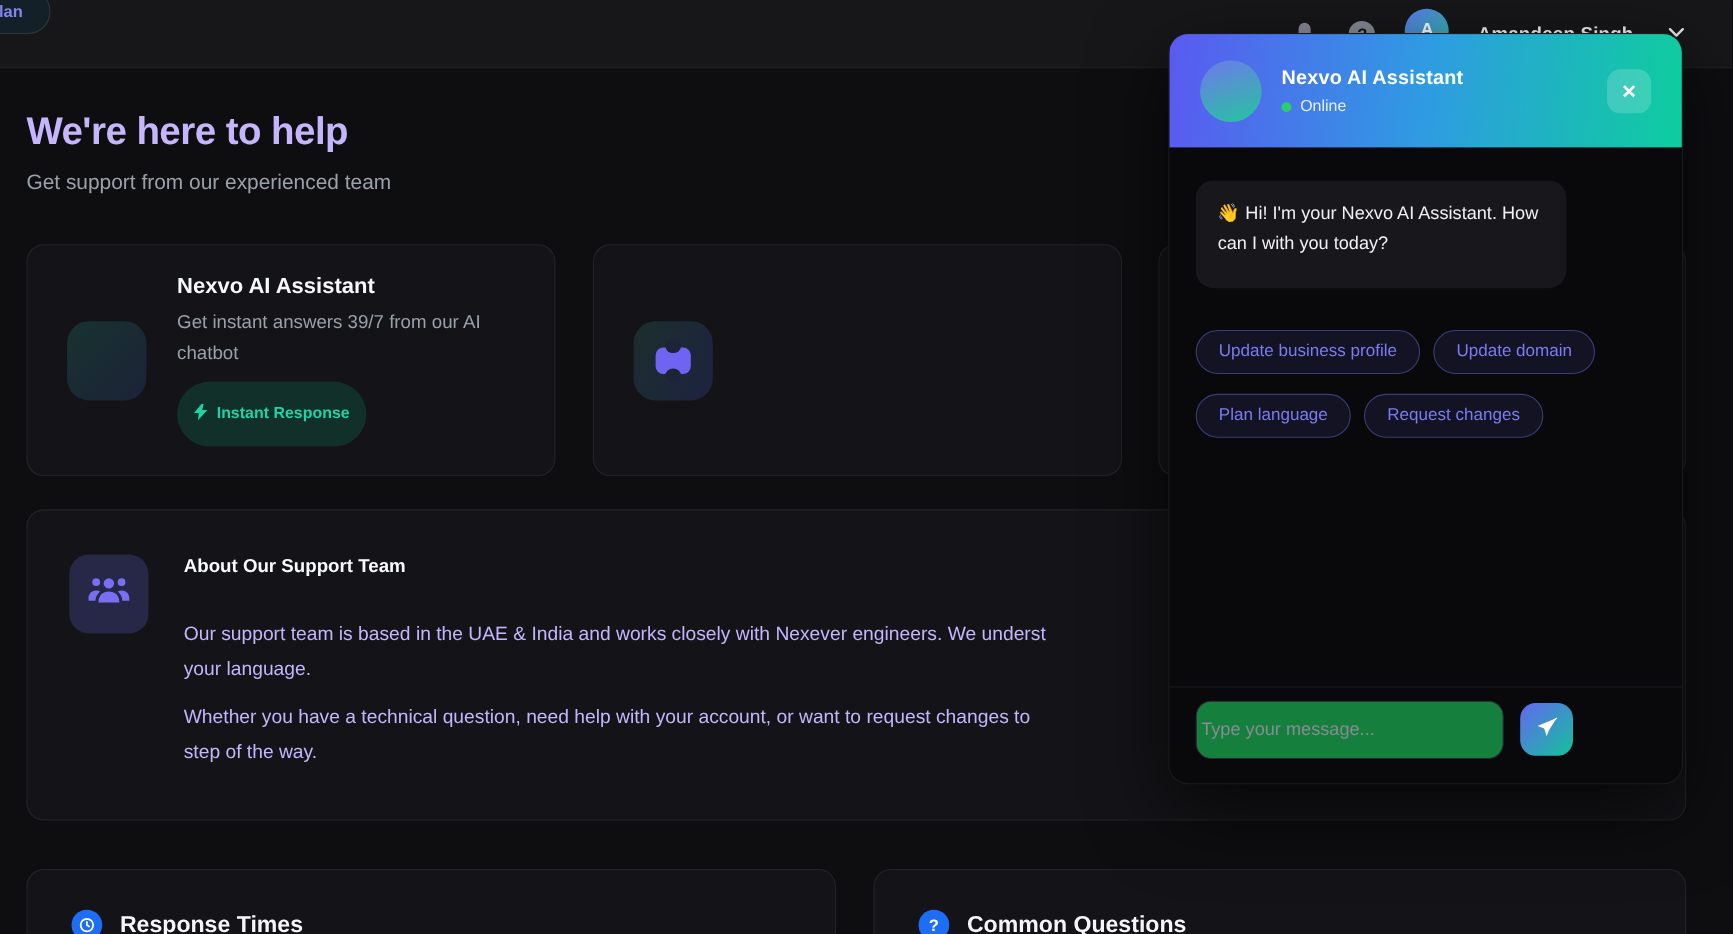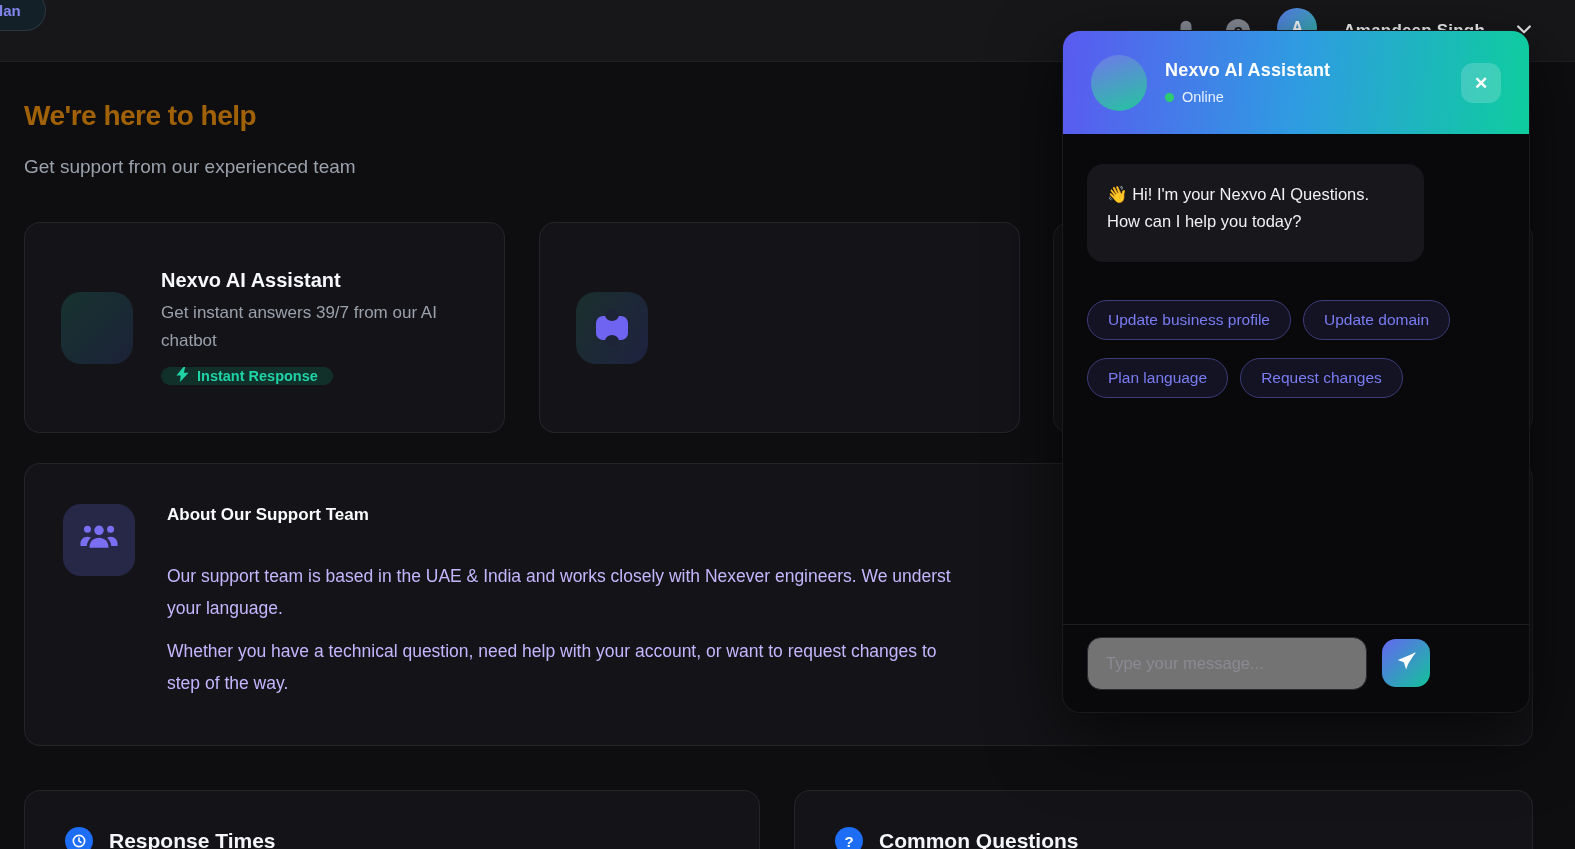--- a/index.html
+++ b/index.html
@@ -17,22 +17,22 @@
     display:flex; align-items:center; gap:26px; }
   .icon-btn { width:26px; height:26px; display:flex; align-items:center; justify-content:center; cursor:pointer; }
   .help-circle { width:24px; height:24px; border-radius:50%; background:#868b96;
     color:#17171a; font-weight:800; font-size:15px; display:flex; align-items:center; justify-content:center; }
   .tb-avatar { width:40px; height:40px; border-radius:50%;
     background:linear-gradient(135deg,#5b7cf0,#2dbfa4); color:#fff; font-weight:700; font-size:16px;
     display:flex; align-items:center; justify-content:center; margin-top:-6px; }
   .tb-name { color:#f3f4f6; font-weight:700; font-size:17px; letter-spacing:0.2px; }
 
   
-  .page-title { position:absolute; left:24px; top:100px; color:#a16207;
-    font-size:28px; font-weight:800; letter-spacing:-0.5px;text-align:right; }
+  .page-title { position:absolute; left:24px; top:100px; color:#c4b5fd;
+    font-size:35px; font-weight:800; letter-spacing:-0.5px;text-align:right; }
   .page-subtitle { position:absolute; left:24px; top:156px; color:#9aa1ab; font-size:19px; }
 
   
   .card { position:absolute; background:#141418; border:1px solid rgba(255,255,255,0.07);
     border-radius:16px; }
   .opt-card { top:222px; height:211px; width:481px; display:flex; align-items:center;
     padding:0 36px; gap:28px; cursor:pointer; }
   .opt-card.c1 { left:24px; }
   .opt-card.c2 { left:539px; }
   .opt-card.c3 { left:1053px; width:480px; }
@@ -41,21 +41,21 @@
   .tile-ticket{ background:linear-gradient(120deg,#1b2f2d,#1e2240); }
   .ticket-glyph { position:absolute; left:50%; top:50%; transform:translate(-50%,-50%);
     width:32px; height:24px; background:#6f63f2; border-radius:7px; }
   .ticket-glyph::before, .ticket-glyph::after { content:""; position:absolute; left:50%;
     transform:translateX(-50%); width:14px; height:12px; background:#1d2438; border-radius:50%; }
   .ticket-glyph::before { top:-7px; }
   .ticket-glyph::after  { bottom:-7px; }
   .opt-title { color:#f7f8fa; font-size:20px; font-weight:800; margin-bottom:7px; }
   .opt-desc { color:#9aa1ab; font-size:17px; line-height:1.6; max-width:300px; }
   .badge { display:inline-flex; align-items:center; gap:8px; margin-top:13px;
-    background:#12302a; border-radius:999px; padding:0 15px;
+    background:#12302a; border-radius:999px; padding:20px 15px;
     color:#1fd3a6; font-size:14.5px; font-weight:700; }
 
   
   .about-card { left:24px; top:463px; width:1509px; height:283px; }
   .about-tile { position:absolute; left:38px; top:40px; width:72px; height:72px;
     border-radius:18px; background:#272747; display:flex; align-items:center; justify-content:center; }
   .about-title { position:absolute; left:142px; top:41px; color:#fafbfc; font-size:17px; font-weight:800; }
   .about-body { position:absolute; left:142px; top:96px; width:1340px; color:#c4b5fd;
     font-size:17.5px; line-height:32px; }
   .about-body p { white-space:pre-line; }
@@ -90,22 +90,22 @@
   .chat-body { position:absolute; left:0; top:103px; bottom:88px; width:100%; padding:30px 24px; }
   .msg-bubble { width:337px; min-height:98px; background:#17171c; border-radius:16px;
     padding:17px 20px; color:#f1f1f4; font-size:16.5px; line-height:27px; }
   .quick-replies { margin-top:38px; width:420px; display:flex; flex-wrap:wrap;
     column-gap:12px; row-gap:18px; }
   .qr-pill { background:rgba(28,28,54,0.55); border:1px solid #3c3c78; border-radius:999px;
     padding:10px 20px; color:#7b7cf3; font-size:15.5px; cursor:pointer; font-family:inherit; }
 
   .chat-footer { position:absolute; left:0; bottom:0; width:100%; height:88px;
     border-top:1px solid #1d1d22; padding:12px 24px 0; display:flex; gap:15px; align-items:flex-start; }
-  .chat-input { width:280px; height:53px; background:#737373; border:1px solid #2a2a32;
-    border-radius:14px; padding:0 18px; color:#e5e5ea; font-size:16.5px; font-family:inherit; outline:none; }
+  .chat-input { width:280px; height:53px; background:#15803d; border:1px solid #2a2a32;
+    border-radius:14px; padding:0 4px; color:#e5e5ea; font-size:16.5px; font-family:inherit; outline:none; }
   .chat-input::placeholder { color:#8a8a94; }
   .send-btn { width:48px; height:48px; border:none; border-radius:14px; cursor:pointer;
     background:linear-gradient(135deg,#6467f2,#12c39a);
     display:flex; align-items:center; justify-content:center; margin-top:2px; }
 </style>
 </head>
 <body>
 
 <div class="stage">
 
@@ -208,21 +208,21 @@
           <span class="status-dot"></span>
           <span class="status-text">Online</span>
         </div>
       </div>
       <button class="chat-close">
         <span>✕</span>
       </button>
     </div>
 
     <div class="chat-body">
-      <div class="msg-bubble">👋 Hi! I'm your Nexvo AI Questions. How can I help you today?</div>
+      <div class="msg-bubble">👋 Hi! I'm your Nexvo AI Assistant. How can I with you today?</div>
       <div class="quick-replies">
         <button class="qr-pill">Update business profile</button>
         <button class="qr-pill">Update domain</button>
         <button class="qr-pill">Plan language</button>
         <button class="qr-pill">Request changes</button>
       </div>
     </div>
 
     <div class="chat-footer">
       <input class="chat-input" type="text" placeholder="Type your message..." style="">

